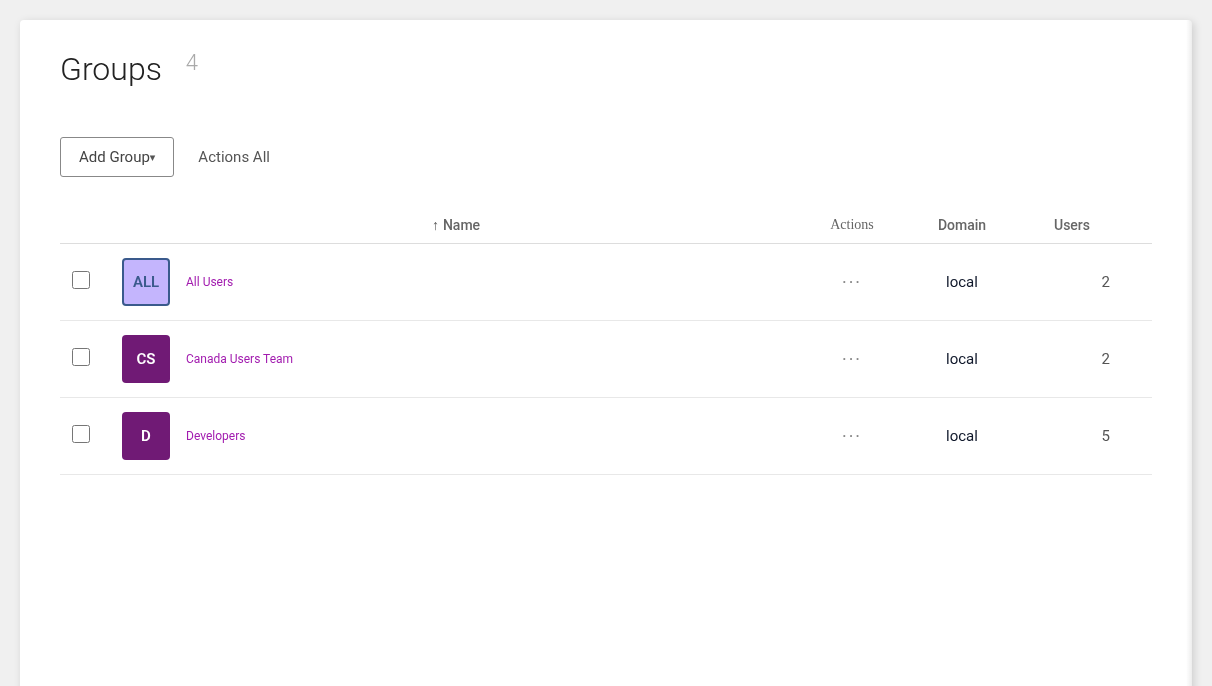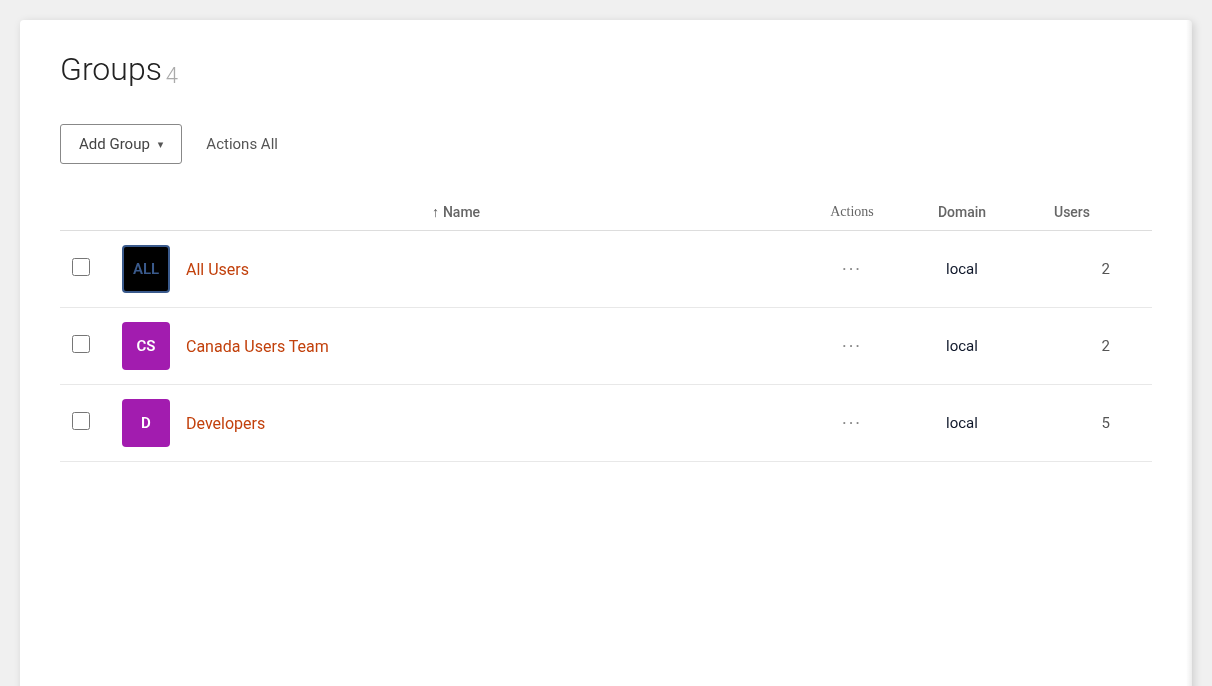--- a/index.html
+++ b/index.html
@@ -24,23 +24,23 @@
       min-height: 686px;
       border-radius: 4px;
       box-shadow: 2px 2px 8px rgba(0,0,0,0.15);
       padding: 30px 40px 40px 40px;
       position: relative;
       overflow: hidden;
     }
 
     .page-header {
       display: flex;
-      align-items: flex-end;
-      gap: 4px;
-      margin-bottom: 36px;
+      align-items: flex-start;
+      gap: 24px;
+      margin-bottom: 49px;
     }
 
     .page-title {
       font-size: 32px;
       font-weight: 300;
       color: #222;
     }
 
     .page-count {
       font-size: 22px;
@@ -51,21 +51,20 @@
     .toolbar {
       display: flex;
       align-items: center;
       gap: 24px;
       margin-bottom: 30px;
     }
 
     .add-group-btn {
       display: flex;
       align-items: center;
-      gap: 8px;
       border: 1.5px solid #888;
       background: #fff;
       padding: 10px 18px;
       font-size: 15px;
       color: #444;
       cursor: pointer;
       border-radius: 3px;
       font-family: inherit;
     }
 
@@ -185,33 +184,33 @@
       border-radius: 4px;
       display: flex;
       align-items: center;
       justify-content: center;
       font-size: 15px;
       font-weight: 600;
       flex-shrink: 0;
     }
 
     .avatar-all {
-      background: #000000;
+      background: #c4b5fd;
       border: 2px solid #3a5a8c;
       color: #3a5a8c;
     }
 
     .avatar-dark {
-      background: #a21caf;
+      background: #701a75;
       color: #fff;
     }
 
     .group-name-link {
-      color: #c2410c;
-      font-size: 16px;
+      color: #a21caf;
+      font-size: 12px;
       text-decoration: none;
       cursor: pointer;
     }
 
     .actions-btn {
       background: none;
       border: none;
       cursor: pointer;
       font-size: 18px;
       color: #888;

